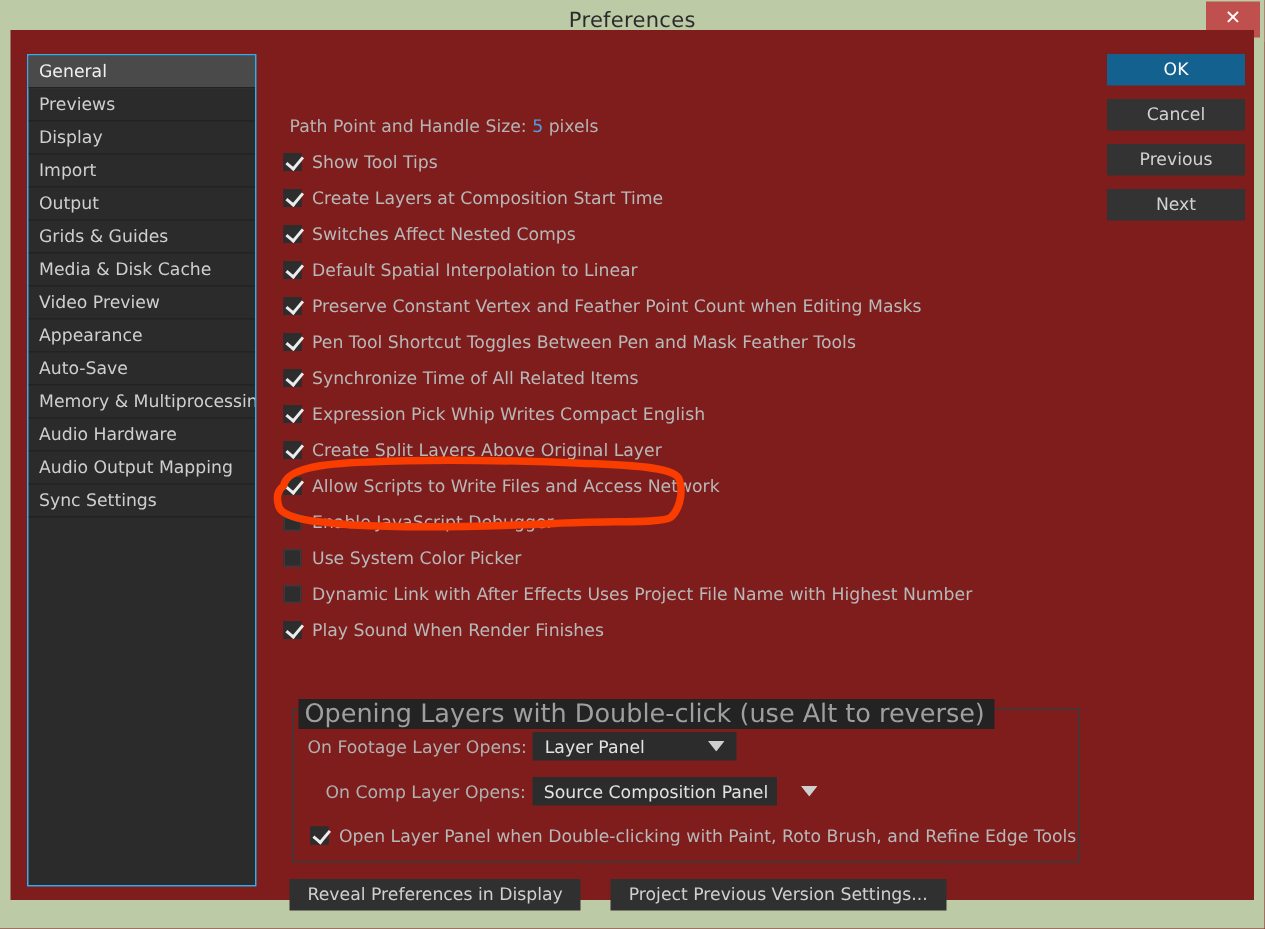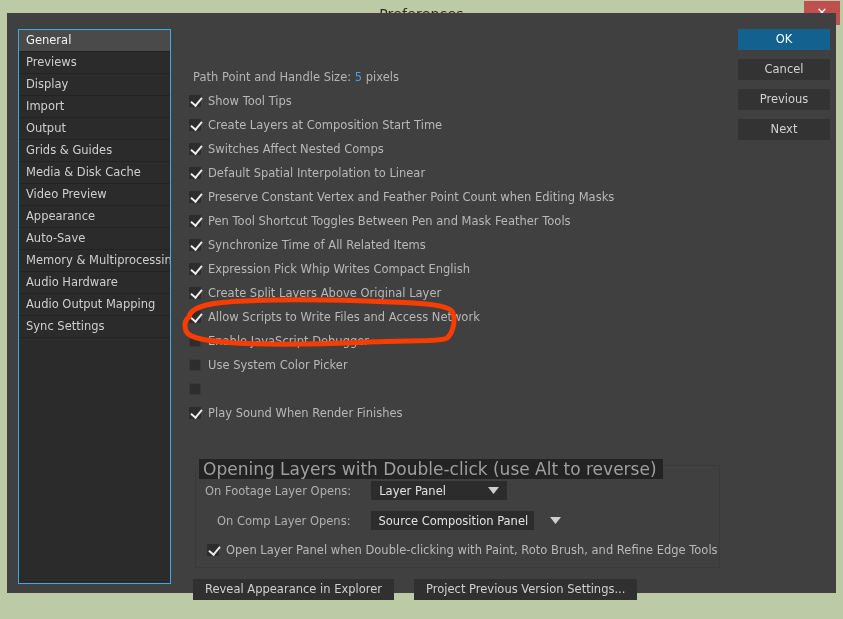--- a/index.html
+++ b/index.html
@@ -44,23 +44,23 @@
     text-align: center;
     cursor: pointer;
     border: none;
     padding: 0;
     font-family: "DejaVu Sans", sans-serif;
   }
 
   
   #dialog-body {
     position: absolute;
-    left: 7px; top: 13px;
+    left: 7px; top: 20px;
     width: 829px; height: 580px;
-    background: #404040;
+    background: #7f1d1d;
   }
 
   
   #sidebar {
     position: absolute;
     left: 11px; top: 16px;
     width: 153px; height: 555px;
     background: #2b2b2b;
     border: 1px solid #3da9e8;
     overflow: hidden;
@@ -180,21 +180,21 @@
   }
   .combo-row {
     position: absolute;
     display: flex;
     align-items: center;
     white-space: nowrap;
   }
   .combo-label {
     font-size: 11.5px;
     color: #b0b0b0;
-    margin-right: 20px;
+    margin-right: 4px;
   }
   .combo {
     position: relative;
     height: 19px;
     background: #2c2c2c;
     border: none;
     display: flex;
     align-items: center;
     padding: 0 8px;
     cursor: pointer;
@@ -325,20 +325,21 @@
         <div class="check-row">
           <span class="cbox"></span>
           <span class="check-label">Enable JavaScript Debugger</span>
         </div>
         <div class="check-row">
           <span class="cbox"></span>
           <span class="check-label">Use System Color Picker</span>
         </div>
         <div class="check-row">
           <span class="cbox"></span>
+          <span class="check-label">Dynamic Link with After Effects Uses Project File Name with Highest Number</span>
         </div>
         <div class="check-row">
           <span class="cbox checked"></span>
           <span class="check-label">Play Sound When Render Finishes</span>
         </div>
       </div>
   </div>
 
   <div id="group-box"></div>
   <div id="group-legend">Opening Layers with Double-click (use Alt to reverse)</div>
@@ -366,21 +367,21 @@
       </span>
     </div>
   </div>
 
   <div class="check-row" id="open-layer-row">
     <span class="cbox checked"></span>
     <span class="check-label">Open Layer Panel when Double-clicking with Paint, Roto Brush, and Refine Edge Tools</span>
   </div>
 
   <div id="bottom-buttons">
-      <button class="bottom-btn">Reveal Appearance in Explorer</button>
+      <button class="bottom-btn">Reveal Preferences in Display</button>
       <button class="bottom-btn">Project Previous Version Settings...</button>
     </div>
 
   <svg id="annotation" viewBox="0 0 290 62">
     <path d="M 14,24
              C 16,12 40,9 70,8
              C 110,6 170,7 215,9
              C 250,10 276,12 278,20
              C 281,30 277,41 272,45
              C 266,49 230,47 195,49

